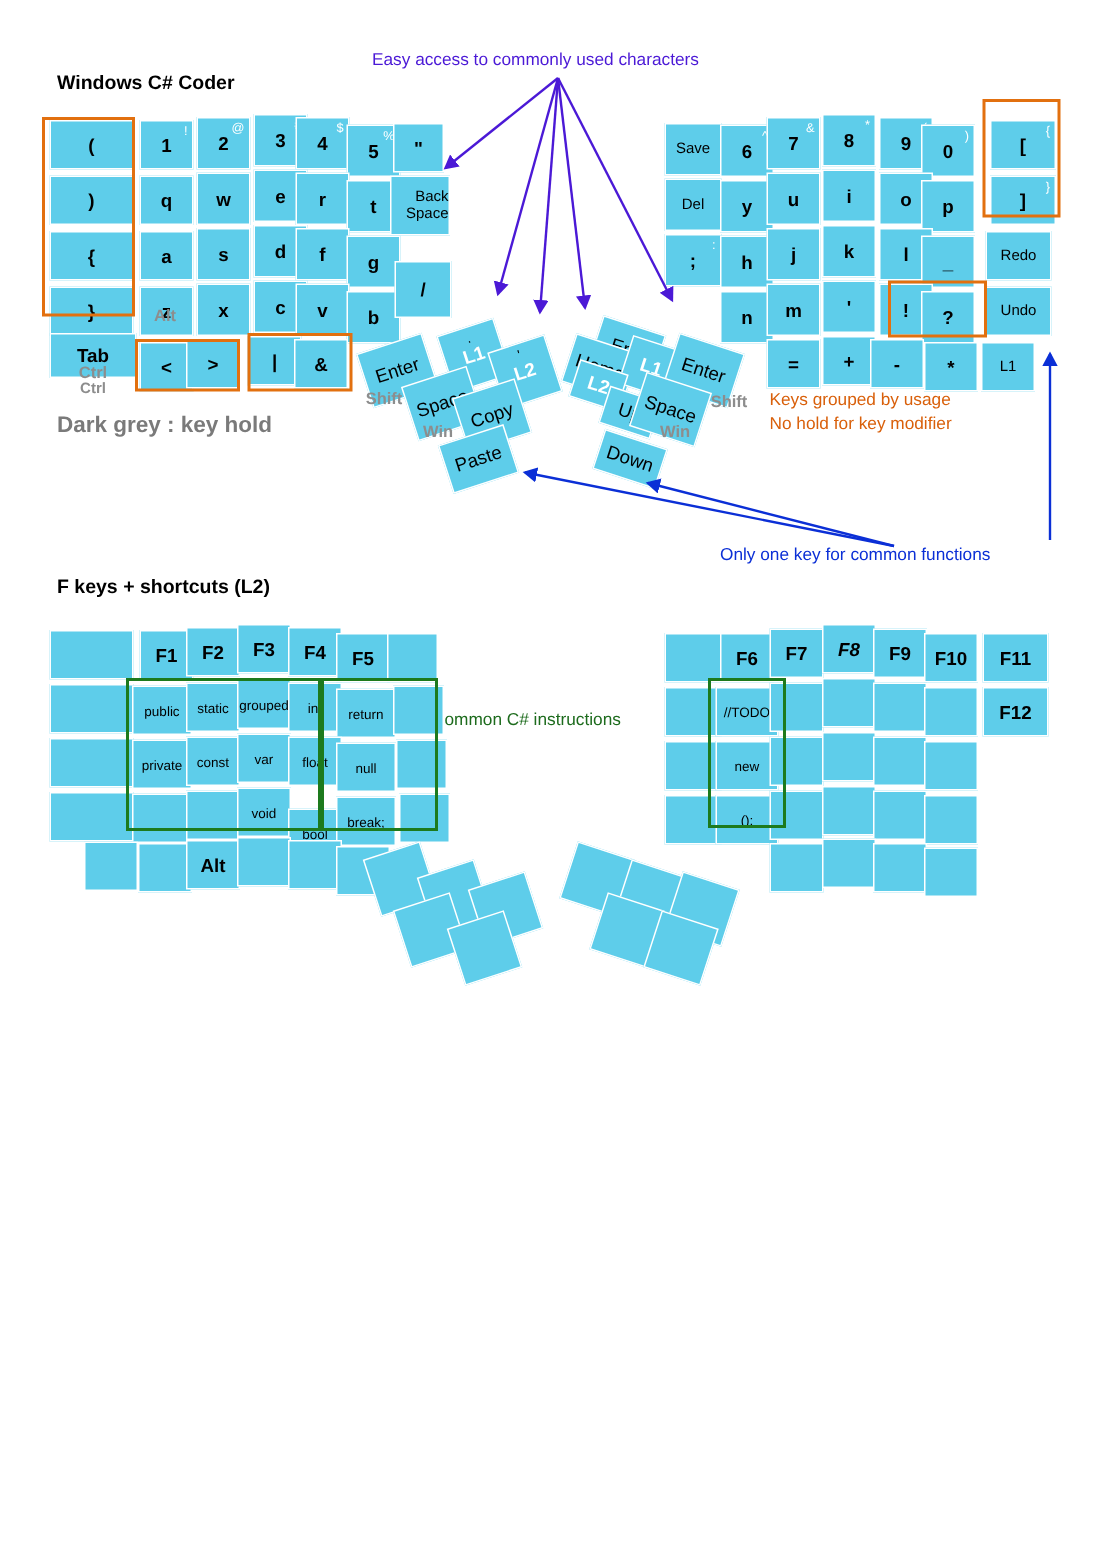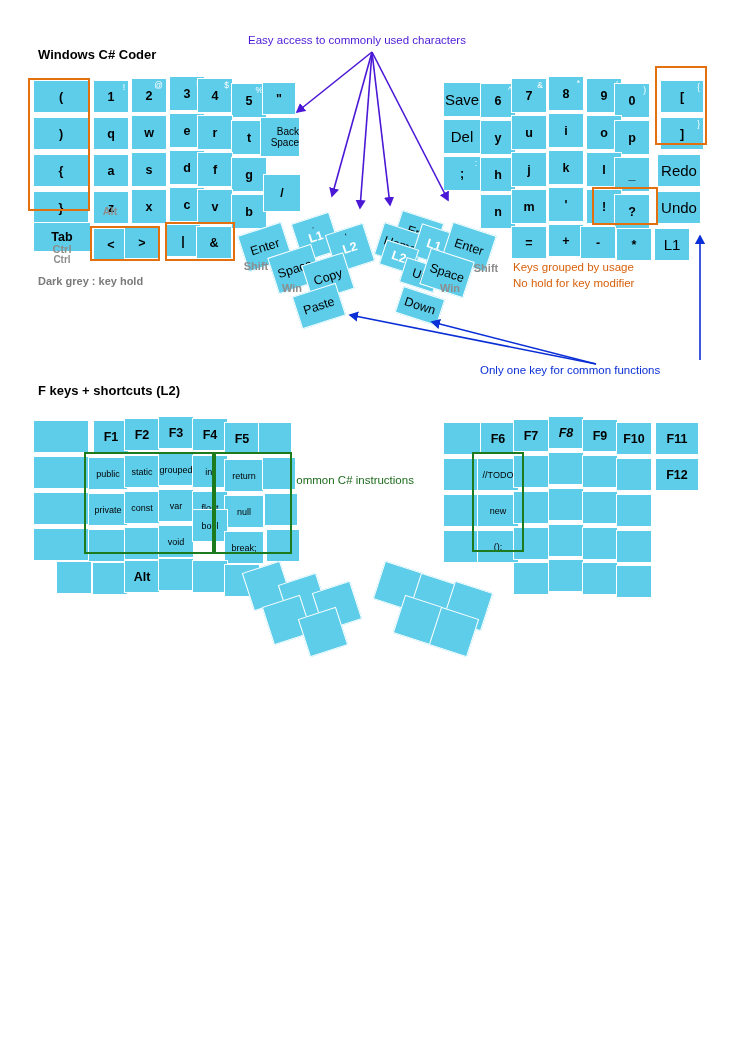--- a/index.html
+++ b/index.html
@@ -40,41 +40,41 @@
   .note.purple { color: #4b19d6; }
   .note.orange { color: #d9600b; }
   .note.blue   { color: #0b2fd6; }
   .note.green  { color: #1d6b1d; }
   .note.grey   { color: #7a7a7a; font-weight: bold; }
 
   #note-easy   { left: 248px; top: 34px; }
   #note-group1 { left: 513px; top: 261px; }
   #note-group2 { left: 513px; top: 277px; }
   #note-onekey { left: 480px; top: 364px; }
-  #note-darkgrey { left: 38px; top: 275px; font-size: 11px; }
+  #note-darkgrey { left: 38px; top: 275px; font-size: 15px; }
   #note-common { left: 288px; top: 474px; }
 
   
   .key {
     position: absolute;
     background: #5ecdea;
     box-sizing: border-box;
     border: 1.5px solid #ffffff;
   }
   .key > .lbl {
     position: absolute;
     left: 0; right: 0;
     text-align: center;
     font-size: 12.5px;
     color: #000;
     line-height: 12px;
   }
   .key > .lbl.c { top: 50%; transform: translateY(-50%); }
   .key > .lbl.bold { font-weight: bold; }
-  .key > .lbl.small { font-size: 15px; }
+  .key > .lbl.small { font-size: 10px; }
   .key > .lbl.tiny { font-size: 9px; }
   .key > .lbl.white { color: #ffffff; }
   .key > .sup {
     position: absolute;
     right: 3px;
     top: 1px;
     font-size: 8.5px;
     color: #ffffff;
   }
   .key > .lbl2 {
@@ -452,21 +452,21 @@
       <div class="key" style="left: 224px; top: 495px; width: 40px; height: 33px;">
         <div class="lbl c tiny">null</div>
       </div>
       <div class="key" style="left: 264px; top: 493px; width: 34px; height: 33px;"></div>
       <div class="key" style="left: 33px; top: 528px; width: 56px; height: 33px;"></div>
       <div class="key" style="left: 88px; top: 529px; width: 40px; height: 33px;"></div>
       <div class="key" style="left: 124px; top: 527px; width: 36px; height: 33px;"></div>
       <div class="key" style="left: 158px; top: 525px; width: 36px; height: 33px;">
         <div class="lbl c tiny">void</div>
       </div>
-      <div class="key" style="left: 192px; top: 509px; width: 36px; height: 33px;">
+      <div class="key" style="left: 192px; top: 539px; width: 36px; height: 33px;">
         <div class="lbl c tiny">bool</div>
       </div>
       <div class="key" style="left: 224px; top: 531px; width: 40px; height: 33px;">
         <div class="lbl c tiny">break;</div>
       </div>
       <div class="key" style="left: 266px; top: 529px; width: 34px; height: 33px;"></div>
       <div class="key" style="left: 56px; top: 561px; width: 36px; height: 33px;"></div>
       <div class="key" style="left: 92px; top: 562px; width: 36px; height: 33px;"></div>
       <div class="key" style="left: 124px; top: 560px; width: 36px; height: 33px;">
         <div class="lbl c bold">Alt</div>

